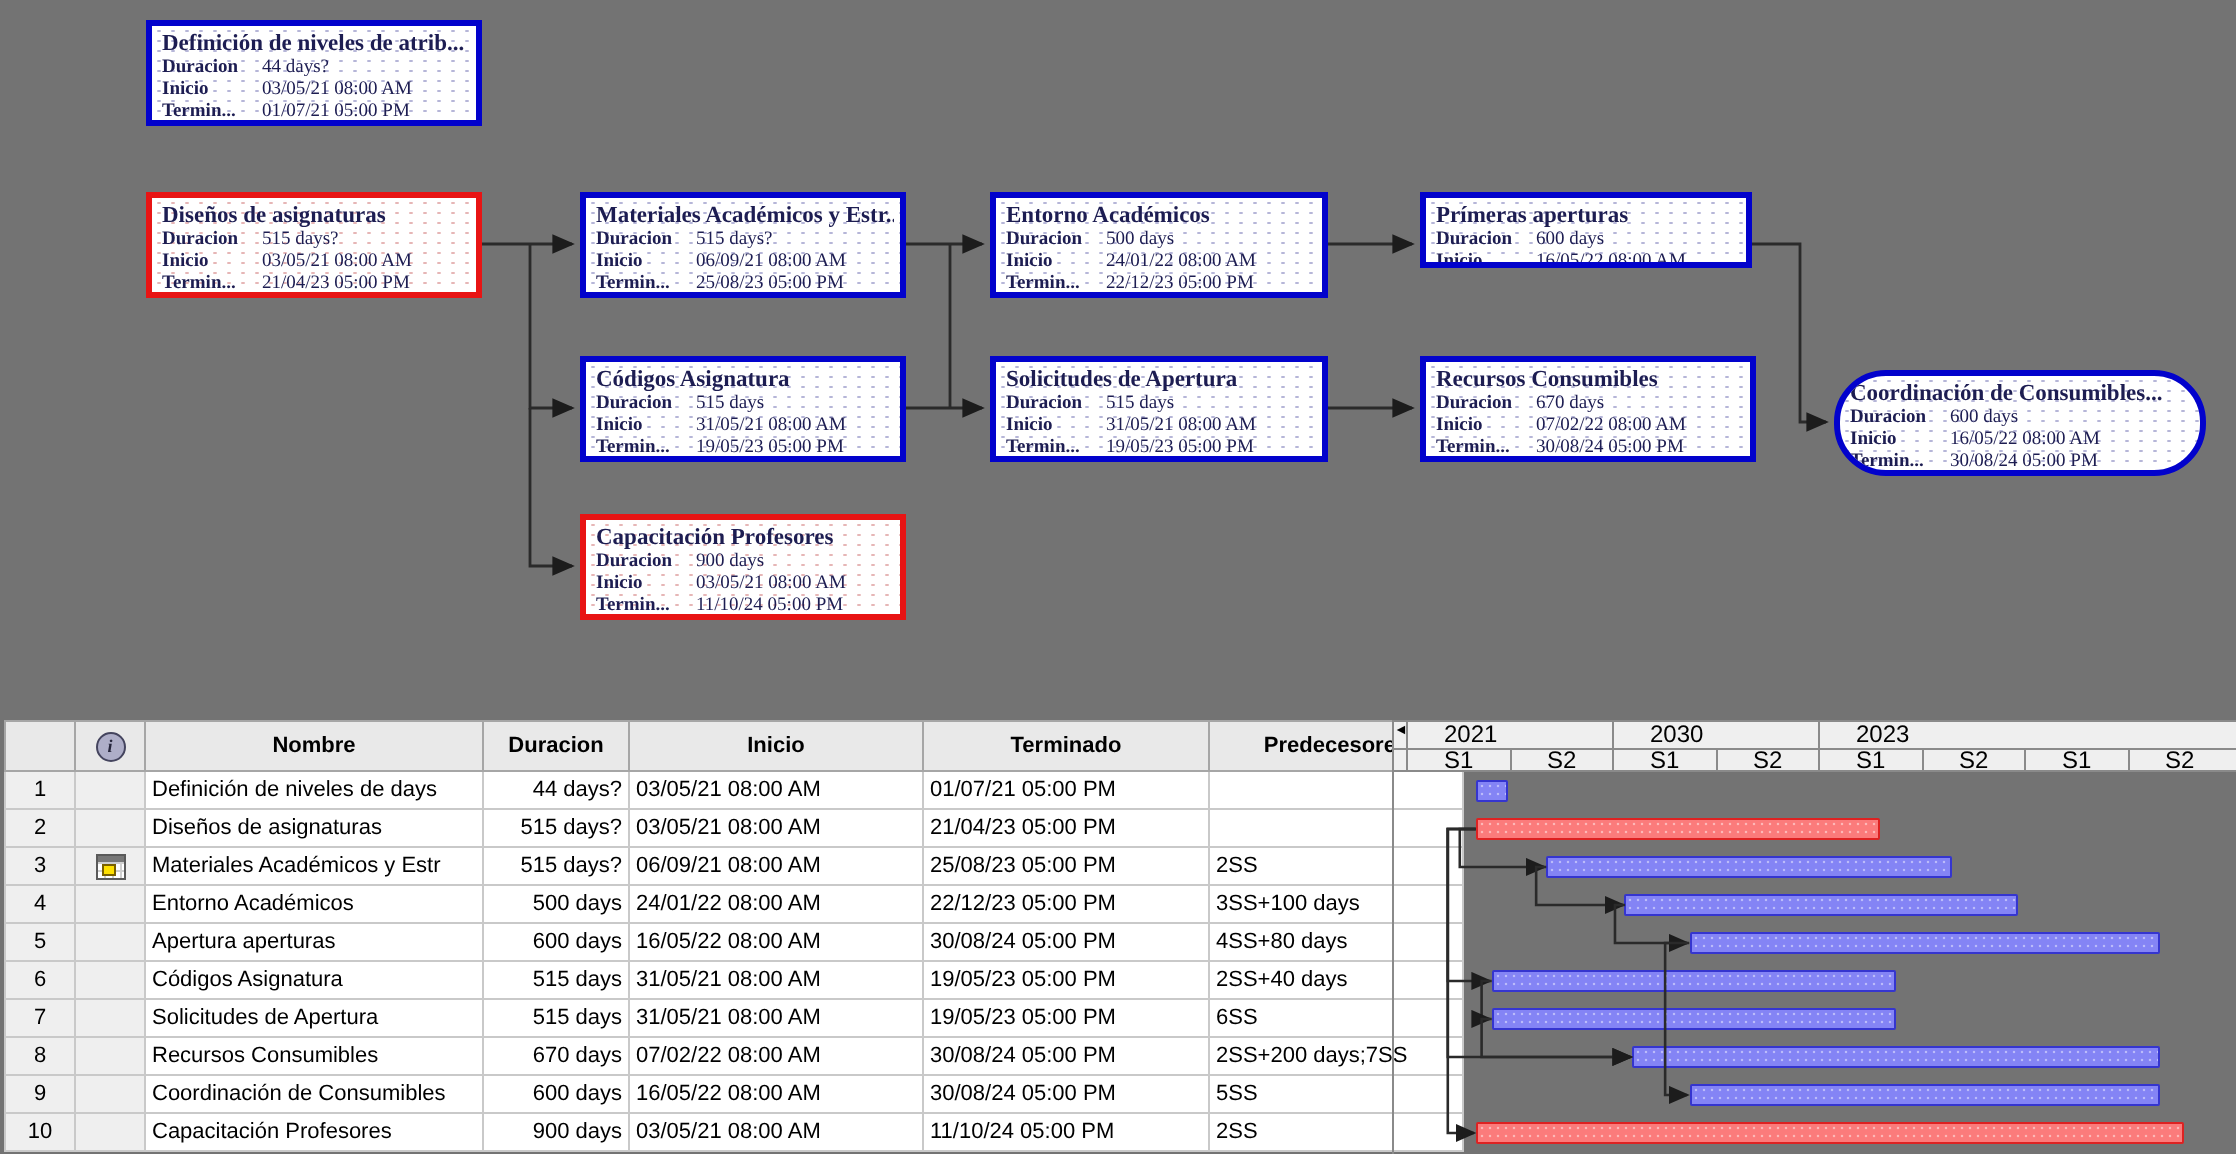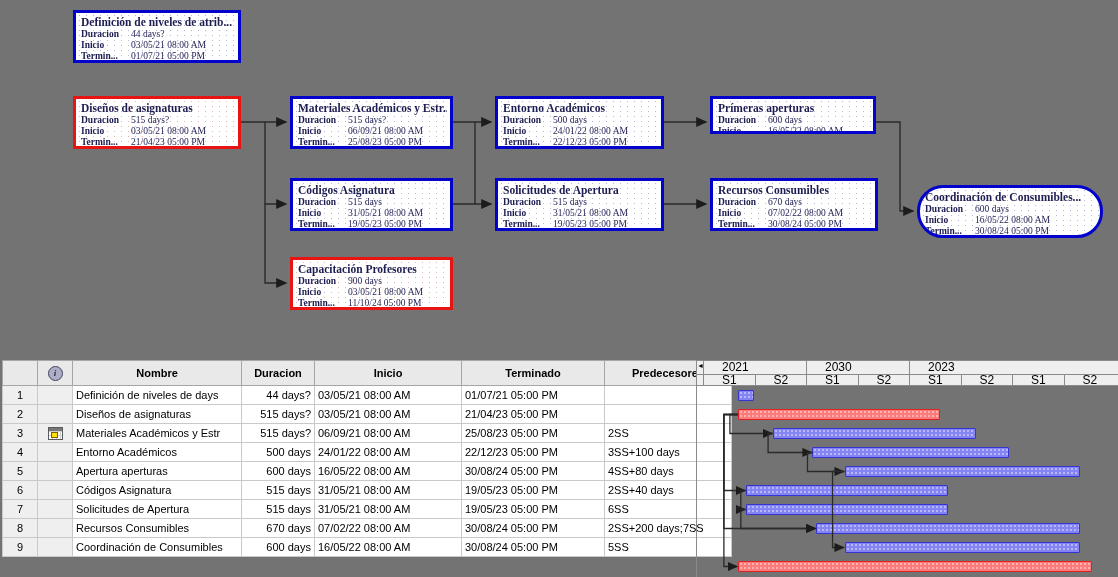--- a/index.html
+++ b/index.html
@@ -288,20 +288,29 @@
           <td>2SS+200 days;7SS</td>
         </tr>
         <tr>
           <td class="idcell">9</td>
           <td class="indcell"></td>
           <td>Coordinación de Consumibles</td>
           <td class="dur">600 days</td>
           <td>16/05/22 08:00 AM</td>
           <td>30/08/24 05:00 PM</td>
           <td>5SS</td>
+        </tr>
+        <tr>
+          <td class="idcell">10</td>
+          <td class="indcell"></td>
+          <td>Capacitación Profesores</td>
+          <td class="dur">900 days</td>
+          <td>03/05/21 08:00 AM</td>
+          <td>11/10/24 05:00 PM</td>
+          <td>2SS</td>
         </tr>
       </tbody>
   </table>
   <div class="splitter"></div>
   <div id="tl-head">
       <div class="tl-mid"></div>
       <div class="tl-cell" style="left: 6px; top: 0px; width: 103px;">2021</div>
       <div class="tl-cell" style="left: 6px; top: 13px; width: 51.5px;">S1</div>
       <div class="tl-cell" style="left: 57.5px; top: 13px; width: 51.5px;">S2</div>
       <div class="tl-cell" style="left: 109px; top: 0px; width: 103px;">2030</div>

